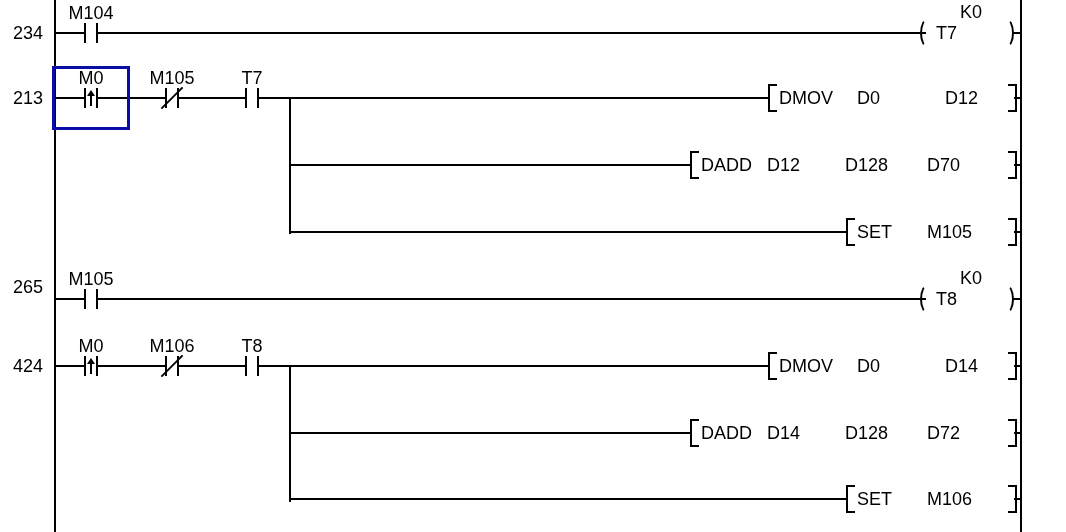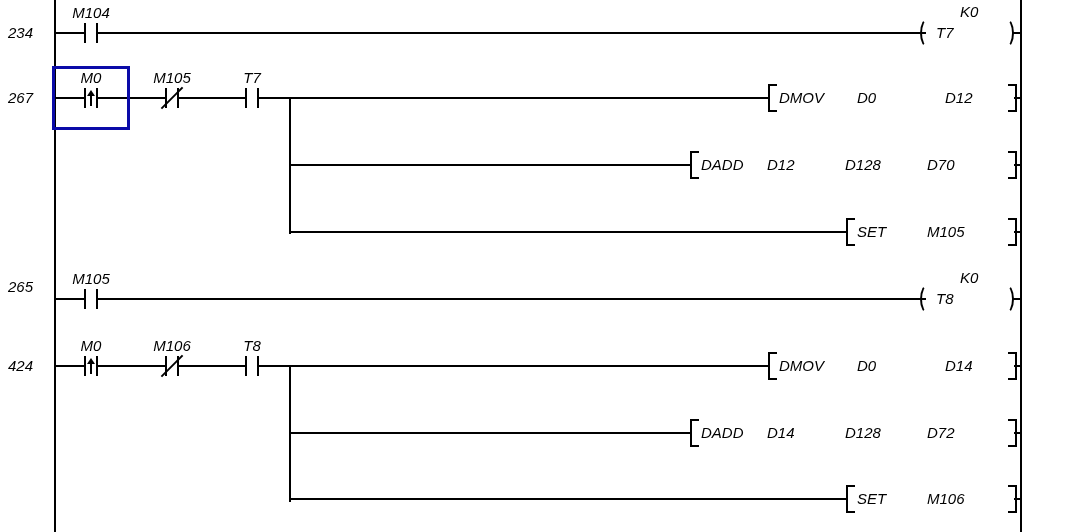--- a/index.html
+++ b/index.html
@@ -1,19 +1,19 @@
 <!DOCTYPE html>
 <html><head>
 <meta charset="utf-8">
 <style>
   html,body{margin:0;padding:0;background:#ffffff;}
   #ladder{position:relative;width:1066px;height:532px;background:#ffffff;overflow:hidden;
           font-family:"Liberation Sans",sans-serif;color:#000;}
-  .t{position:absolute;font-size:15px;line-height:14px;height:14px;white-space:nowrap;font-style:italic;}
-  .num{width:40px;text-align:left;}
+  .t{position:absolute;font-size:18px;line-height:14px;height:14px;white-space:nowrap;}
+  .num{width:40px;text-align:center;}
   .lbl{width:70px;text-align:center;}
   .hwire{position:absolute;height:2px;background:#000;}
   .vwire{position:absolute;width:2px;background:#000;}
   .contact{position:absolute;width:14px;height:20px;background:#fff;}
   .contact .bar{position:absolute;top:0;width:2px;height:20px;background:#000;}
   .bar.l{left:0}.bar.r{right:0}
   .slash{position:absolute;left:-8px;top:9px;width:30px;height:2px;background:#000;transform:rotate(-45deg);}
   .arrow-head{position:absolute;left:3px;top:2px;width:0;height:0;border-left:4px solid transparent;border-right:4px solid transparent;border-bottom:6px solid #000;}
   .arrow-shaft{position:absolute;left:6px;top:7px;width:2px;height:11px;background:#000;}
   .lbracket{position:absolute;box-sizing:border-box;width:9px;height:28px;border-left:2px solid #000;border-top:2px solid #000;border-bottom:2px solid #000;}
@@ -39,21 +39,21 @@
     <div class="bar l"></div>
     <div class="bar r"></div>
   </div>
 
   <div class="t" style="left:960px;top:5px;">K0</div>
   <div class="paren open" style="left:920px;top:18px;"></div>
   <div class="t" style="left:936px;top:26px;">T7</div>
   <div class="paren close" style="left:998px;top:18px;"></div>
   <div class="hwire" style="left:1012px;top:32px;width:9px;"></div>
 
-  <div class="t num" style="left:8px;top:91px;">267</div>
+  <div class="t num" style="left:8px;top:91px;">213</div>
   <div class="hwire" style="left:56px;top:97px;width:712px;"></div>
 
   <div class="t lbl" style="left:56px;top:71px;">M0</div>
   <div class="contact" style="left:84px;top:88px;">
     <div class="bar l"></div>
     <div class="bar r"></div>
     <div class="arrow-head"></div>
     <div class="arrow-shaft"></div>
   </div>
   <div class="sel-box" style="left:52px;top:66px;width:72px;height:58px;"></div>

